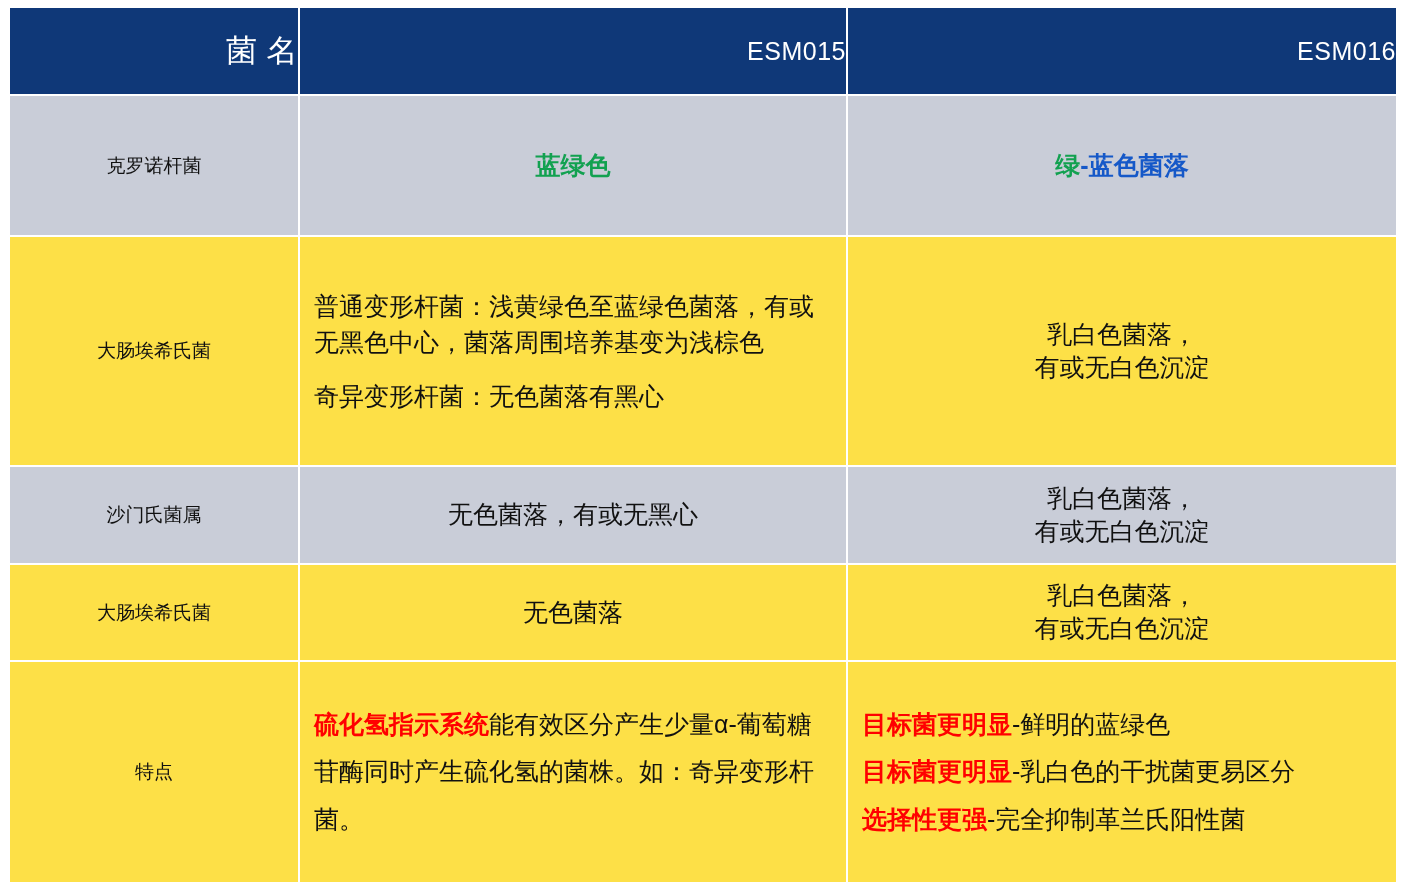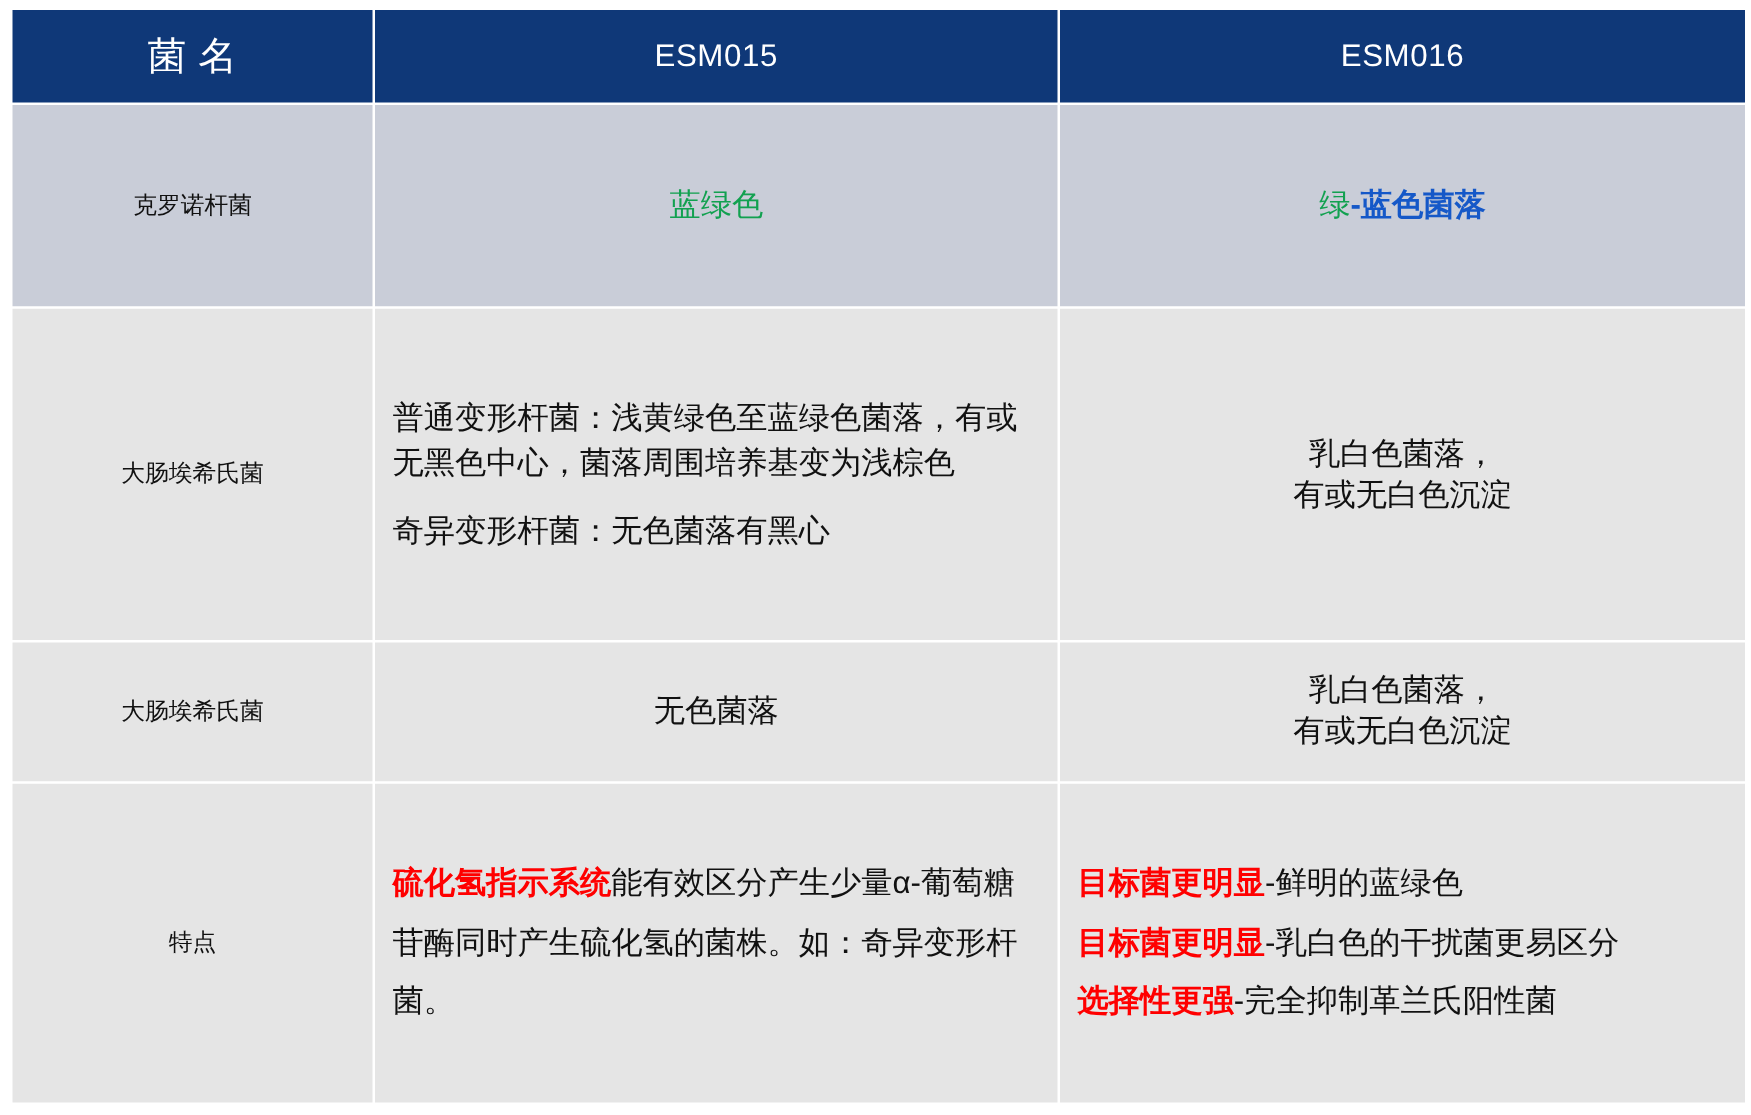--- a/index.html
+++ b/index.html
@@ -25,54 +25,54 @@
   }
   col.c-name{width:288px;}
   col.c-a{width:546px;}
   col.c-b{width:548px;}
 
   thead th{
     background:#0f3878;
     color:#ffffff;
     font-weight:400;
     padding:0;
-    height:74px;
+    height:86px;
     vertical-align:middle;
-    text-align:center;
+    text-align:right;
     letter-spacing:0.5px;
   }
   th .hd-cn{font-size:31px;}
   th .hd-en{font-size:25px;}
 
   tbody td{
     padding:0 10px;
     vertical-align:middle;
     text-align:center;
     color:#111111;
     font-size:25px;
     line-height:1.32;
   }
   tr.shade-a td{background:#c9cdd8;}
-  tr.shade-b td{background:#e5e5e5;}
+  tr.shade-b td{background:#fde047;}
 
   td.leftcell{font-size:19px;}
   td.block{
     text-align:left;
     font-size:25px;
     line-height:1.45;
     padding:0 14px;
   }
   td.block2{
     text-align:left;
     font-size:25px;
     line-height:1.9;
     padding:0 10px 0 14px;
   }
 
-  .g{color:#12a150;font-weight:400;}
+  .g{color:#12a150;font-weight:700;}
   .bl{color:#1558c8;font-weight:700;}
   .rd{color:#ff0000;font-weight:700;text-align:center;}
   .nl{display:block;height:18px;}
   .ln{display:block;}
 </style>
 </head>
 <body>
 
 <div id="table-wrap">
 <table class="cmp">
@@ -102,20 +102,28 @@
         <span class="ln">普通变形杆菌：浅黄绿色至蓝绿色菌落，有或无黑色中心，菌落周围培养基变为浅棕色</span>
         <span class="nl"></span>
         <span class="ln">奇异变形杆菌：无色菌落有黑心</span>
       </td>
       <td>
         <span class="ln">乳白色菌落，</span>
         <span class="ln">有或无白色沉淀</span>
       </td>
     </tr>
 
+    <tr class="shade-a" style="height:88px">
+      <td class="leftcell">沙门氏菌属</td>
+      <td>无色菌落，有或无黑心</td>
+      <td>
+        <span class="ln">乳白色菌落，</span>
+        <span class="ln">有或无白色沉淀</span>
+      </td>
+    </tr>
 
     <tr class="shade-b" style="height:88px">
       <td class="leftcell">大肠埃希氏菌</td>
       <td>无色菌落</td>
       <td>
         <span class="ln">乳白色菌落，</span>
         <span class="ln">有或无白色沉淀</span>
       </td>
     </tr>
 

